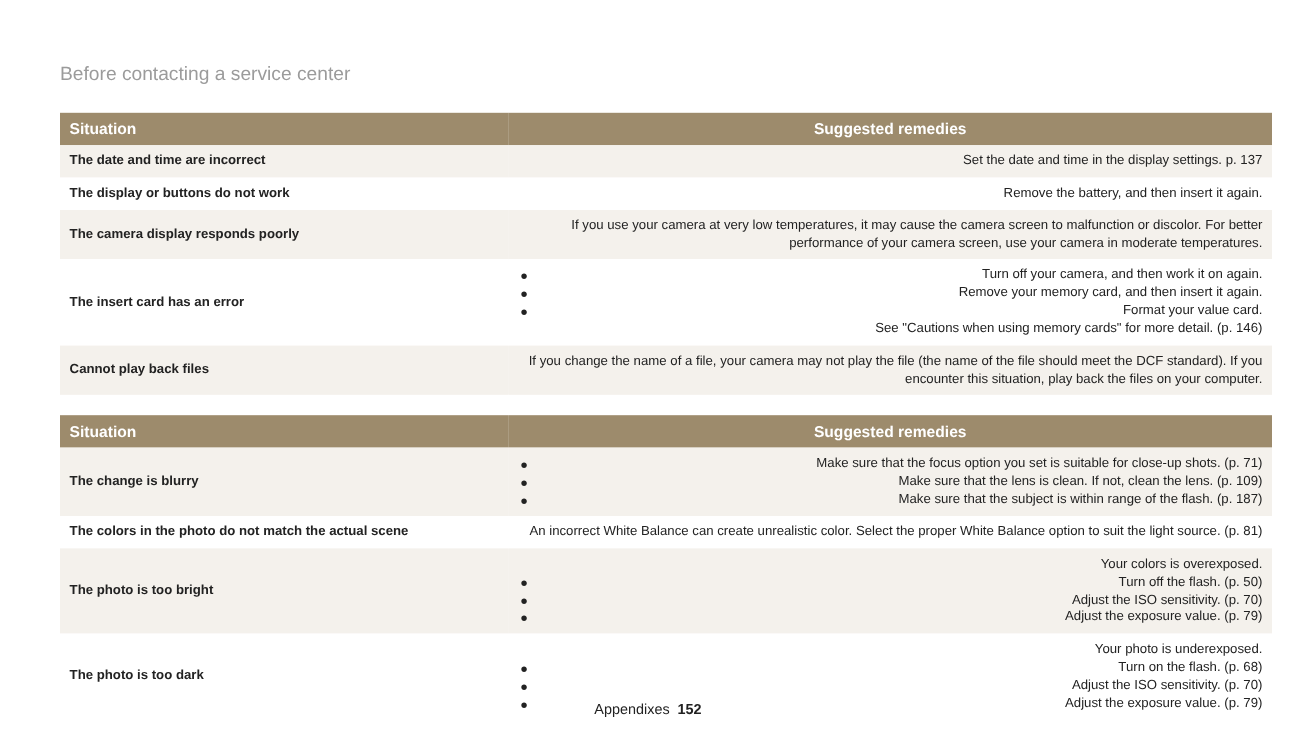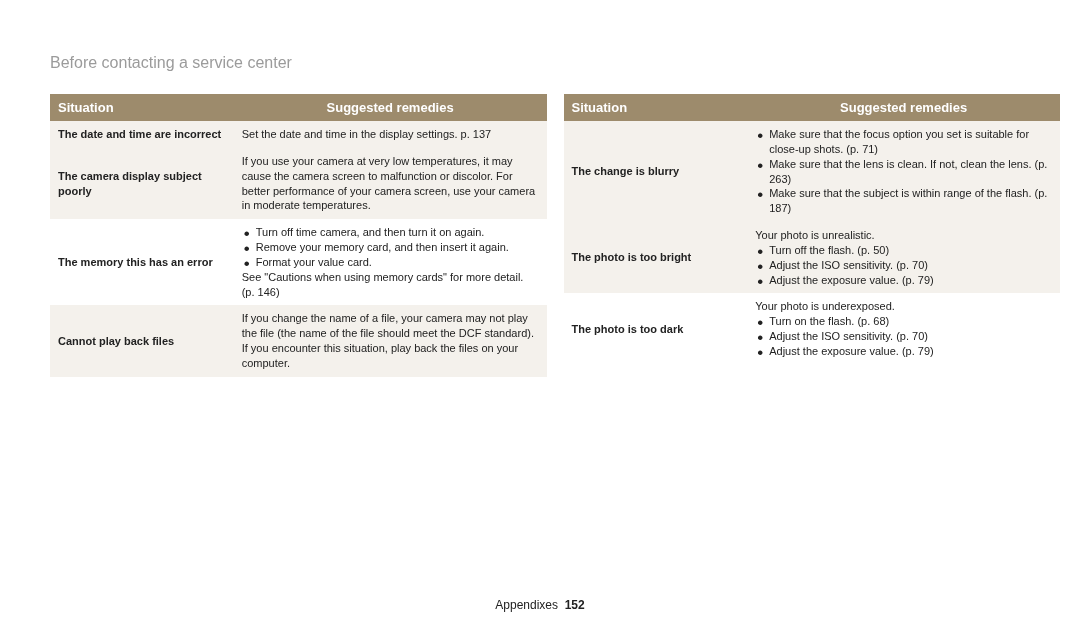--- a/index.html
+++ b/index.html
@@ -17,20 +17,21 @@
   }
   .section-title {
     font-size: 16px;
     color: #9b9b9b;
     font-weight: 400;
     margin-bottom: 22px;
   }
   .columns {
     display: flex;
     gap: 17px;
+    flex-direction: column;
   }
   .col {
     flex: 1;
     min-width: 0;
   }
   table {
     width: 100%;
     border-collapse: collapse;
     table-layout: fixed;
   }
@@ -54,33 +55,34 @@
   td.sit { font-weight: 700; }
   tr.alt td { background: #f4f1ec; }
   tr.plain td { background: #ffffff; }
   ul.remedy {
     list-style: none;
     padding-left: 0;
   }
   ul.remedy li {
     position: relative;
     padding-left: 14px;
+    text-align: right;
   }
   ul.remedy li.bullet::before {
     content: "•";
     position: absolute;
     left: 2px;
     top: -2px;
     font-size: 17px;
     line-height: 1.35;
   }
   ul.remedy li.nobullet { padding-left: 0; }
   .footer {
     position: absolute;
-    bottom: 18px;
+    bottom: 32px;
     left: 0;
     width: 100%;
     text-align: center;
     font-size: 12px;
     color: #222;
   }
   .footer .pnum { font-weight: 700; }
 </style>
 </head>
 <body>
@@ -100,33 +102,41 @@
         </thead>
         <tbody id="left-body">
             <tr class="alt">
               <td class="sit">The date and time are incorrect</td>
               <td>
                 <ul class="remedy">
                   <li class="nobullet">Set the date and time in the display settings. p. 137</li>
                 </ul>
               </td>
             </tr>
-            <tr class="alt">
-              <td class="sit">The camera display subject poorly</td>
+            <tr class="plain">
+              <td class="sit">The display or buttons do not work</td>
+              <td>
+                <ul class="remedy">
+                  <li class="nobullet">Remove the battery, and then insert it again.</li>
+                </ul>
+              </td>
+            </tr>
+            <tr class="alt">
+              <td class="sit">The camera display responds poorly</td>
               <td>
                 <ul class="remedy">
                   <li class="nobullet">If you use your camera at very low temperatures, it may cause the camera screen to malfunction or discolor. For better performance of your camera screen, use your camera in moderate temperatures.</li>
                 </ul>
               </td>
             </tr>
             <tr class="plain">
-              <td class="sit">The memory this has an error</td>
-              <td>
-                <ul class="remedy">
-                  <li class="bullet">Turn off time camera, and then turn it on again.</li>
+              <td class="sit">The insert card has an error</td>
+              <td>
+                <ul class="remedy">
+                  <li class="bullet">Turn off your camera, and then work it on again.</li>
                   <li class="bullet">Remove your memory card, and then insert it again.</li>
                   <li class="bullet">Format your value card.</li>
                   <li class="nobullet">See "Cautions when using memory cards" for more detail. (p. 146)</li>
                 </ul>
               </td>
             </tr>
             <tr class="alt">
               <td class="sit">Cannot play back files</td>
               <td>
                 <ul class="remedy">
@@ -145,30 +155,38 @@
             <th class="sit">Situation</th>
             <th class="rem">Suggested remedies</th>
           </tr>
         </thead>
         <tbody id="right-body">
             <tr class="alt">
               <td class="sit">The change is blurry</td>
               <td>
                 <ul class="remedy">
                   <li class="bullet">Make sure that the focus option you set is suitable for close-up shots. (p. 71)</li>
-                  <li class="bullet">Make sure that the lens is clean. If not, clean the lens. (p. 263)</li>
+                  <li class="bullet">Make sure that the lens is clean. If not, clean the lens. (p. 109)</li>
                   <li class="bullet">Make sure that the subject is within range of the flash. (p. 187)</li>
                 </ul>
               </td>
             </tr>
+            <tr class="plain">
+              <td class="sit">The colors in the photo do not match the actual scene</td>
+              <td>
+                <ul class="remedy">
+                  <li class="nobullet">An incorrect White Balance can create unrealistic color. Select the proper White Balance option to suit the light source. (p. 81)</li>
+                </ul>
+              </td>
+            </tr>
             <tr class="alt">
               <td class="sit">The photo is too bright</td>
               <td>
                 <ul class="remedy">
-                  <li class="nobullet">Your photo is unrealistic.</li>
+                  <li class="nobullet">Your colors is overexposed.</li>
                   <li class="bullet">Turn off the flash. (p. 50)</li>
                   <li class="bullet">Adjust the ISO sensitivity. (p. 70)</li>
                   <li class="bullet">Adjust the exposure value. (p. 79)</li>
                 </ul>
               </td>
             </tr>
             <tr class="plain">
               <td class="sit">The photo is too dark</td>
               <td>
                 <ul class="remedy">

